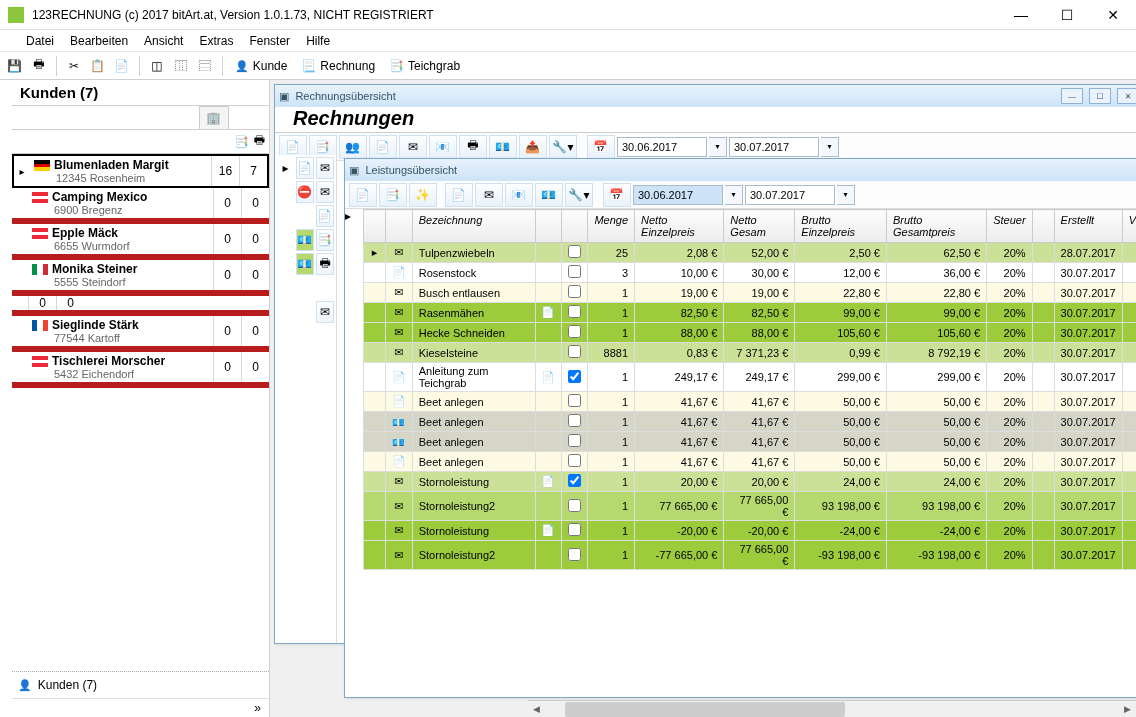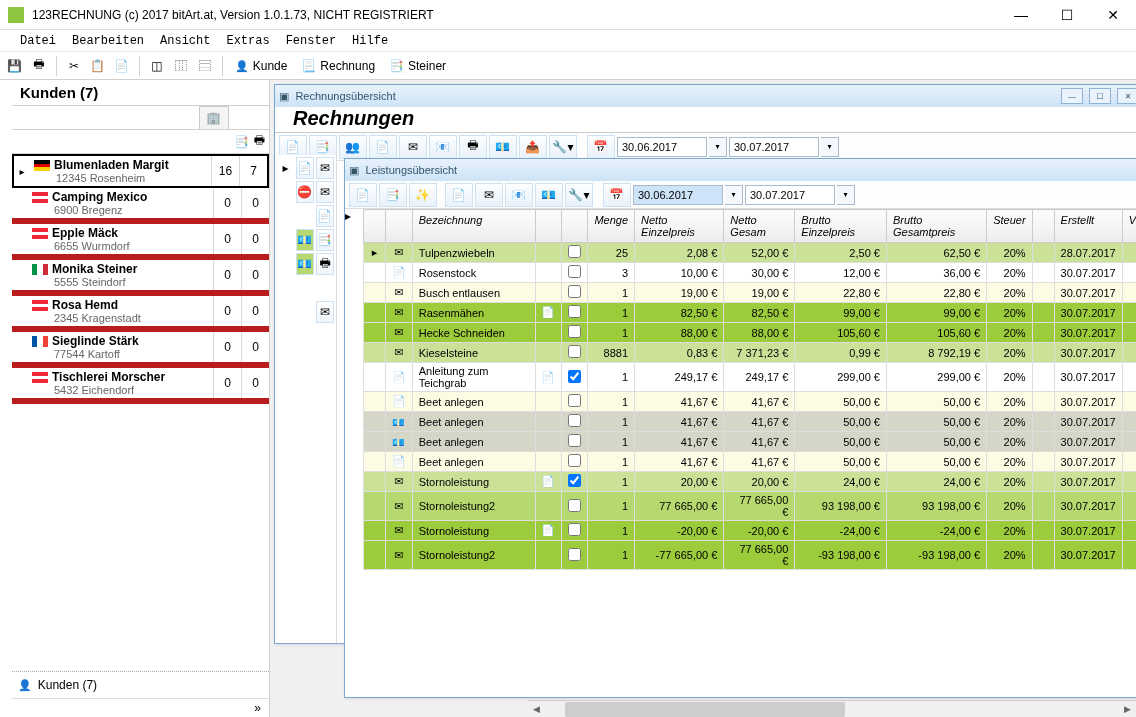--- a/index.html
+++ b/index.html
@@ -2,21 +2,21 @@
 <html><head>
 <meta charset="utf-8">
 <style>
 * { box-sizing: border-box; margin: 0; padding: 0; }
 body { font-family: "Segoe UI", Tahoma, sans-serif; font-size: 12px; background: #fff; overflow: hidden; width: 1136px; height: 717px; }
 .titlebar { height: 30px; background: #fff; border-bottom: 1px solid #ddd; display: flex; align-items: center; padding-left: 8px; }
 .titlebar .app-icon { width: 16px; height: 16px; background: #8cc63f; margin-right: 8px; }
 .titlebar .title { flex: 1; font-size: 12px; }
 .titlebar .win-controls { display: flex; }
 .titlebar .win-btn { width: 46px; height: 30px; display: flex; align-items: center; justify-content: center; font-size: 14px; }
-.menubar { height: 22px; display: flex; align-items: center; padding: 0 12px; border-bottom: 1px solid #e6e6e6; font-family: Liberation Mono, monospace; }
+.menubar { height: 22px; display: flex; align-items: center; padding: 0 18px; border-bottom: 1px solid #e6e6e6; }
 .menubar .menu-item { padding: 2px 8px; cursor: default; }
 .toolbar { height: 28px; display: flex; align-items: center; padding: 0 4px; border-bottom: 1px solid #d0d0d0; gap: 2px; }
 .toolbar .sep { width: 1px; height: 20px; background: #d0d0d0; margin: 0 4px; }
 .toolbar .tbtn { width: 22px; height: 22px; display: flex; align-items: center; justify-content: center; border: 1px solid transparent; }
 .toolbar .tlabel { display: flex; align-items: center; gap: 4px; padding: 0 6px; }
 .main { display: flex; height: calc(717px - 30px - 22px - 28px); margin-left: 12px; }
 .left-pane { width: 258px; border-right: 1px solid #d0d0d0; display: flex; flex-direction: column; background: #fff; }
 .left-hdr { padding: 4px 8px; font-size: 15px; font-weight: bold; border-bottom: 1px solid #d0d0d0; }
 .left-tabbar { height: 24px; border-bottom: 1px solid #d0d0d0; display: flex; justify-content: flex-end; padding-right: 40px; }
 .left-tabbar .tab { width: 30px; border: 1px solid #ccc; border-bottom: none; background: #f4f4f4; display: flex; align-items: center; justify-content: center; }
@@ -112,21 +112,21 @@
   <div class="tlabel">
       <span class="ico-person"></span>
       <span>Kunde</span>
     </div>
   <div class="tlabel">
       <span>📃</span>
       <span>Rechnung</span>
     </div>
   <div class="tlabel">
       <span>📑</span>
-      <span>Steiner</span>
+      <span>Teichgrab</span>
     </div>
 </div>
 
 <div class="main">
 
   <div class="left-pane">
     <div class="left-hdr">Kunden (7)</div>
     <div class="left-tabbar">
       <div class="tab">🏢</div>
     </div>
@@ -178,27 +178,20 @@
               <span class="flag flag-it"></span>
               <span>Monika Steiner</span>
             </div>
             <div class="cust-sub">5555 Steindorf</div>
           </div>
           <div class="cust-col">0</div>
           <div class="cust-col">0</div>
         </div>
         <div class="cust-row">
           <div class="cust-arrow"></div>
-          <div class="cust-main">
-            <div class="cust-name">
-              <span class="flag flag-at"></span>
-              <span>Rosa Hemd</span>
-            </div>
-            <div class="cust-sub">2345 Kragenstadt</div>
-          </div>
           <div class="cust-col">0</div>
           <div class="cust-col">0</div>
         </div>
         <div class="cust-row">
           <div class="cust-arrow"></div>
           <div class="cust-main">
             <div class="cust-name">
               <span class="flag flag-fr"></span>
               <span>Sieglinde Stärk</span>
             </div>

